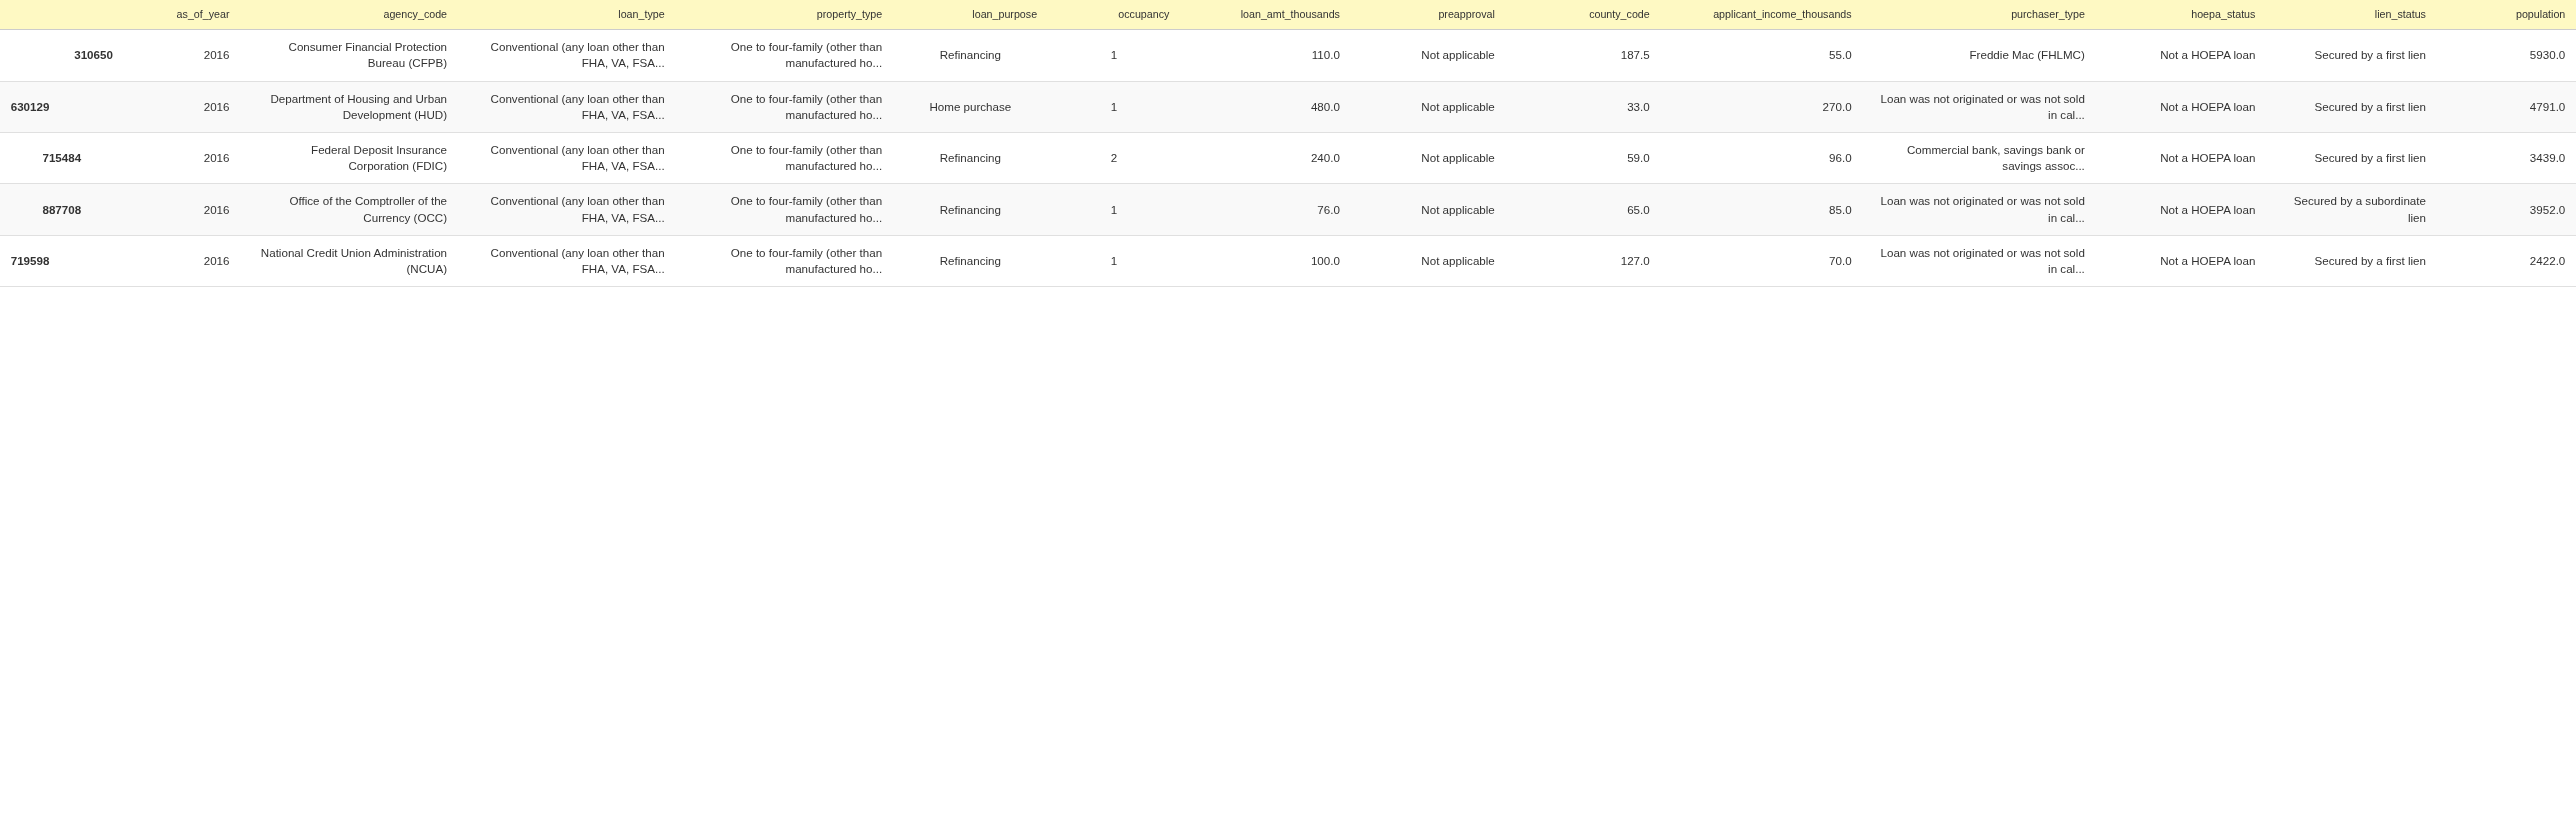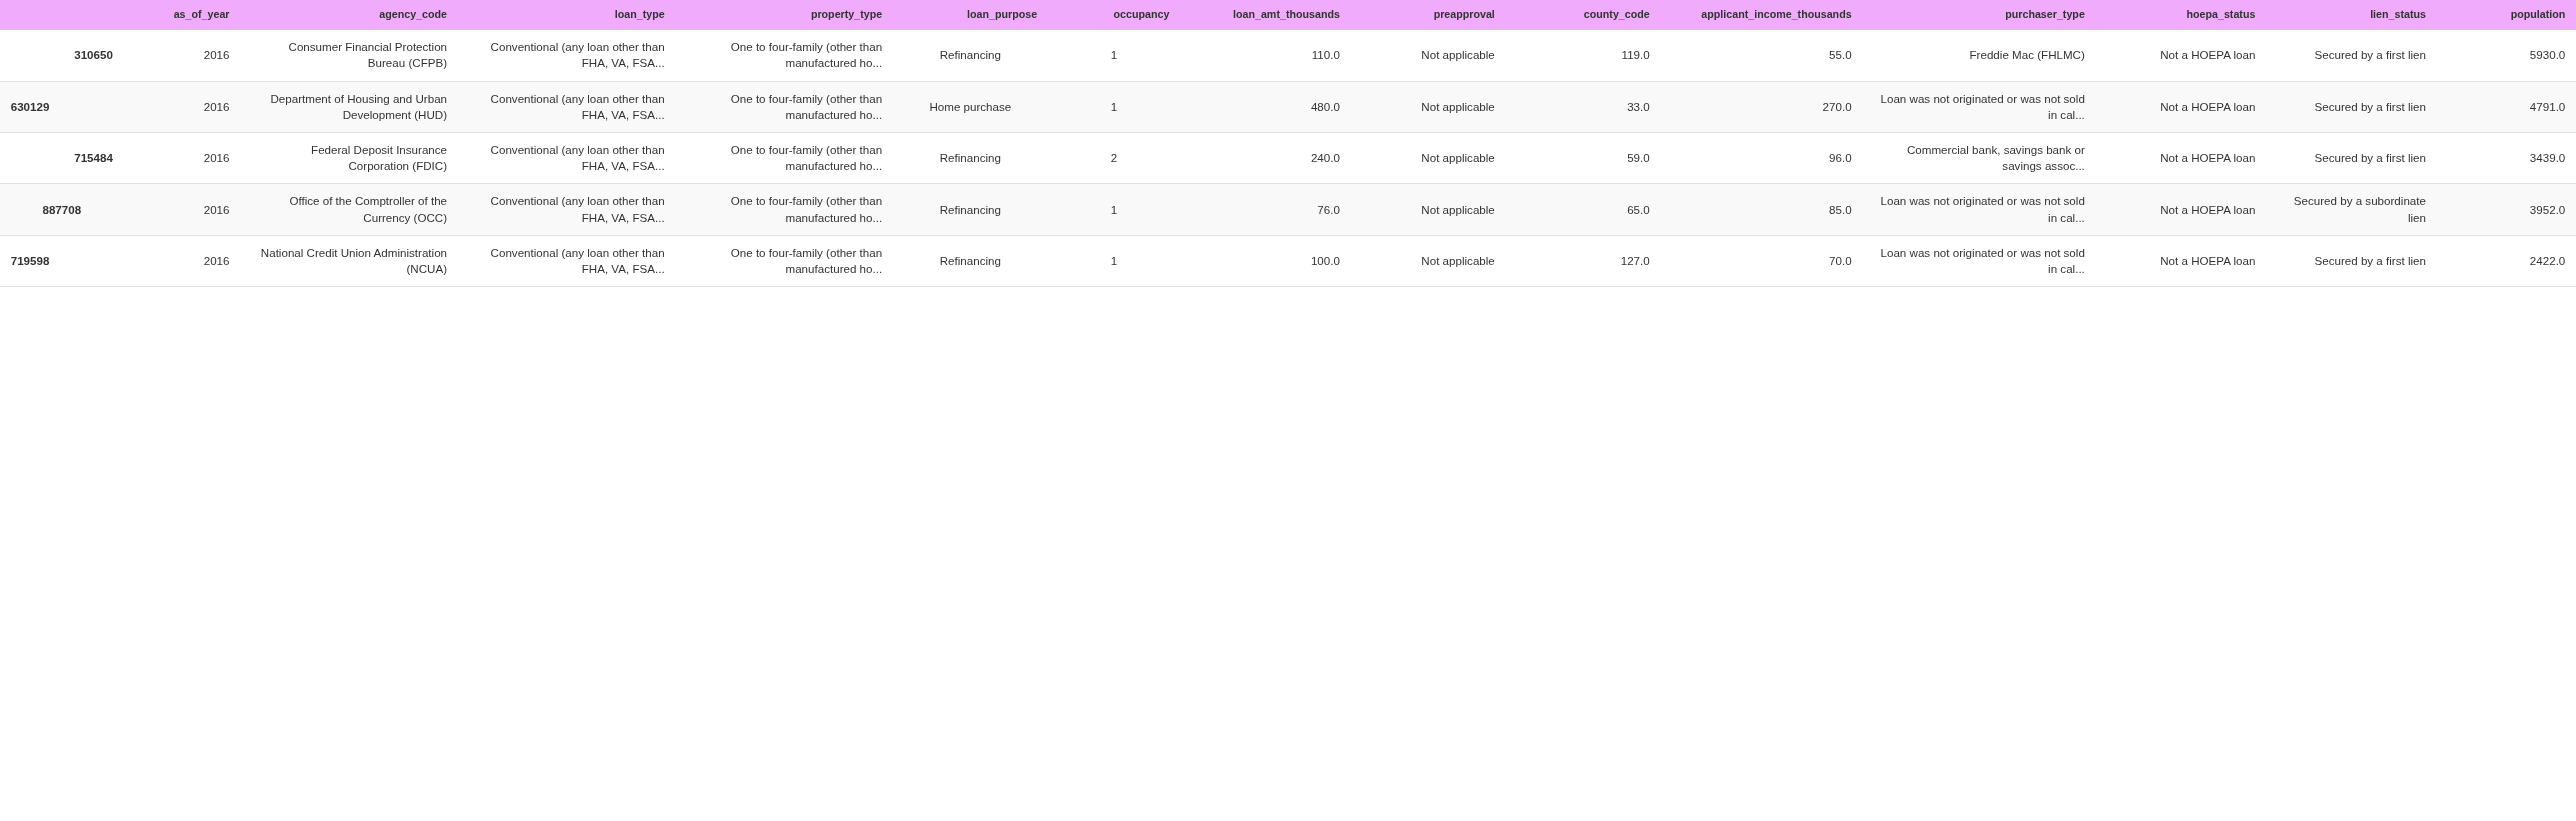--- a/index.html
+++ b/index.html
@@ -24,22 +24,22 @@
     }
     th, td {
       padding: 9px 10.7px;
       text-align: right;
       vertical-align: middle;
       border-bottom: 0.9px solid #e0e0e0;
       line-height: 1.4;
       font-size: 11.6px;
     }
     th {
-      background: #f0abfc;
-      font-weight: 700;
+      background: #fef9c3;
+      font-weight: 400;
       color: #333;
       font-size: 10.7px;
       border-bottom: 1.8px solid #ccc;
       text-align: right;
       white-space: nowrap;
       padding: 7.1px 10.7px;
     }
     td:first-child {
       font-weight: 700;
       text-align: left;
@@ -100,21 +100,21 @@
     <tr>
           <td class="col-id" style="text-align: right; font-weight: 700;">310650</td>
           <td class="col-year">2016</td>
           <td class="col-agency">Consumer Financial Protection Bureau (CFPB)</td>
           <td class="col-loan-type">Conventional (any loan other than FHA, VA, FSA...</td>
           <td class="col-property">One to four-family (other than manufactured ho...</td>
           <td class="col-purpose" style="text-align: center;">Refinancing</td>
           <td class="col-occupancy" style="text-align: center;">1</td>
           <td class="col-loan-amt">110.0</td>
           <td class="col-preapproval">Not applicable</td>
-          <td class="col-county">119.0</td>
+          <td class="col-county">187.5</td>
           <td class="col-income">55.0</td>
           <td class="col-purchaser">Freddie Mac (FHLMC)</td>
           <td class="col-hoepa">Not a HOEPA loan</td>
           <td class="col-lien">Secured by a first lien</td>
           <td class="col-population">5930.0</td>
         </tr>
         <tr>
           <td class="col-id" style="text-align: left; font-weight: 700;">630129</td>
           <td class="col-year">2016</td>
           <td class="col-agency">Department of Housing and Urban Development (HUD)</td>
@@ -125,21 +125,21 @@
           <td class="col-loan-amt">480.0</td>
           <td class="col-preapproval">Not applicable</td>
           <td class="col-county">33.0</td>
           <td class="col-income">270.0</td>
           <td class="col-purchaser">Loan was not originated or was not sold in cal...</td>
           <td class="col-hoepa">Not a HOEPA loan</td>
           <td class="col-lien">Secured by a first lien</td>
           <td class="col-population">4791.0</td>
         </tr>
         <tr>
-          <td class="col-id" style="text-align: right; font-weight: 700;">715484</td>
+          <td class="col-id" style="text-align: center; font-weight: 700;">715484</td>
           <td class="col-year">2016</td>
           <td class="col-agency">Federal Deposit Insurance Corporation (FDIC)</td>
           <td class="col-loan-type">Conventional (any loan other than FHA, VA, FSA...</td>
           <td class="col-property">One to four-family (other than manufactured ho...</td>
           <td class="col-purpose" style="text-align: center;">Refinancing</td>
           <td class="col-occupancy" style="text-align: center;">2</td>
           <td class="col-loan-amt">240.0</td>
           <td class="col-preapproval">Not applicable</td>
           <td class="col-county">59.0</td>
           <td class="col-income">96.0</td>

